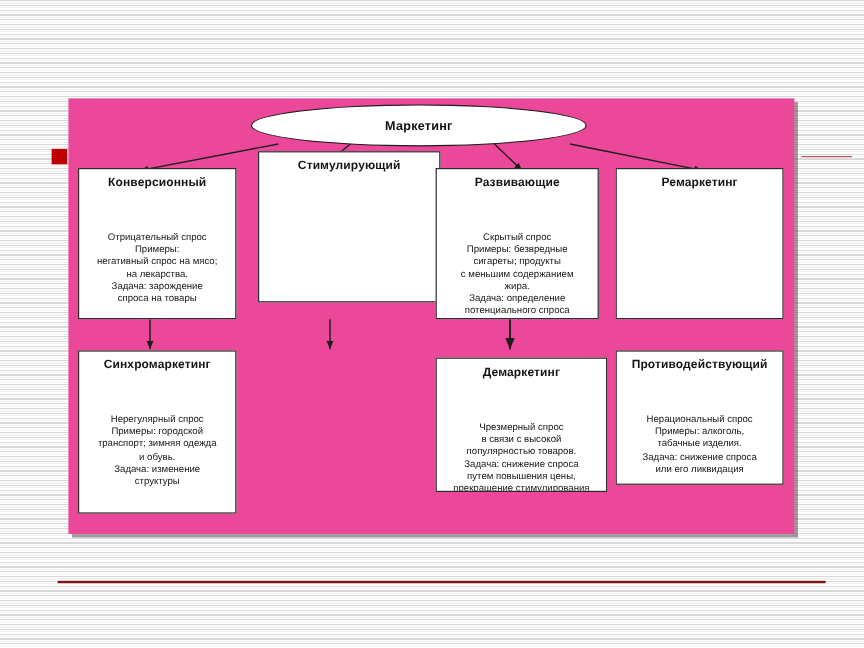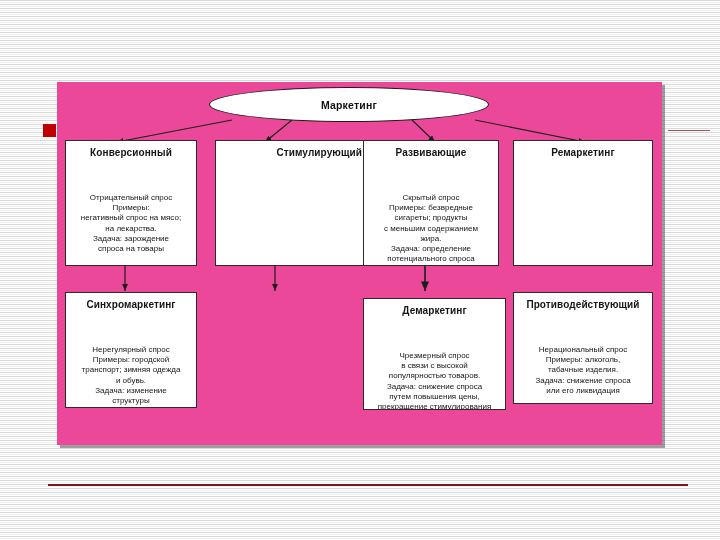--- a/index.html
+++ b/index.html
@@ -138,40 +138,40 @@
   <div class="node-box" style="left:8px; top:58px; width:132px; height:126px;">
     <span class="node-title">Конверсионный</span>
     <span class="node-body">Отрицательный спрос
 Примеры:
 негативный спрос на мясо;
 на лекарства.
 Задача: зарождение
 спроса на товары</span>
   </div>
 
-  <div class="node-box" style="left:158px; top:58px; width:152px; height:126px;text-align:right;">
+  <div class="node-box" style="left:158px; top:44px; width:152px; height:126px;">
     <span class="node-title">Стимулирующий</span>
   </div>
 
   <div class="node-box" style="left:306px; top:58px; width:136px; height:126px;">
     <span class="node-title">Развивающие</span>
     <span class="node-body">Скрытый спрос
 Примеры: безвредные
 сигареты; продукты
 с меньшим содержанием
 жира.
 Задача: определение
 потенциального спроса</span>
   </div>
 
   <div class="node-box" style="left:456px; top:58px; width:140px; height:126px;">
     <span class="node-title">Ремаркетинг</span>
   </div>
 
-  <div class="node-box" style="left:8px; top:210px; width:132px; height:116px;text-align:center;">
+  <div class="node-box" style="left:8px; top:210px; width:132px; height:136px;text-align:center;">
     <span class="node-title">Синхромаркетинг</span>
     <span class="node-body">Нерегулярный спрос
 Примеры: городской
 транспорт; зимняя одежда
 и обувь.
 Задача: изменение
 структуры</span>
   </div>
 
 

